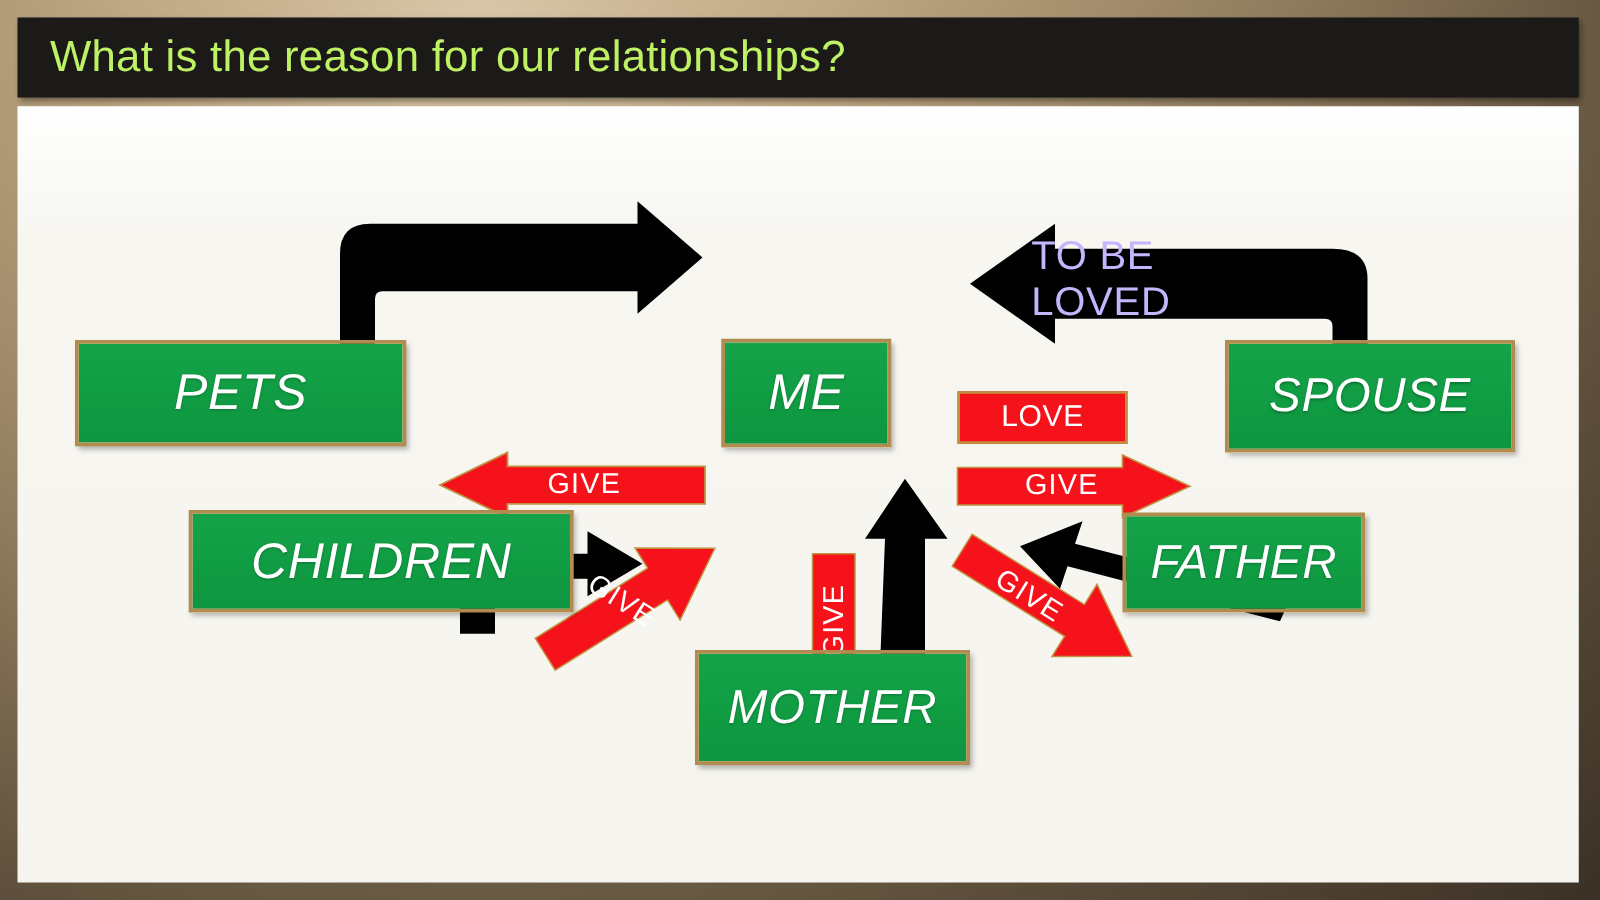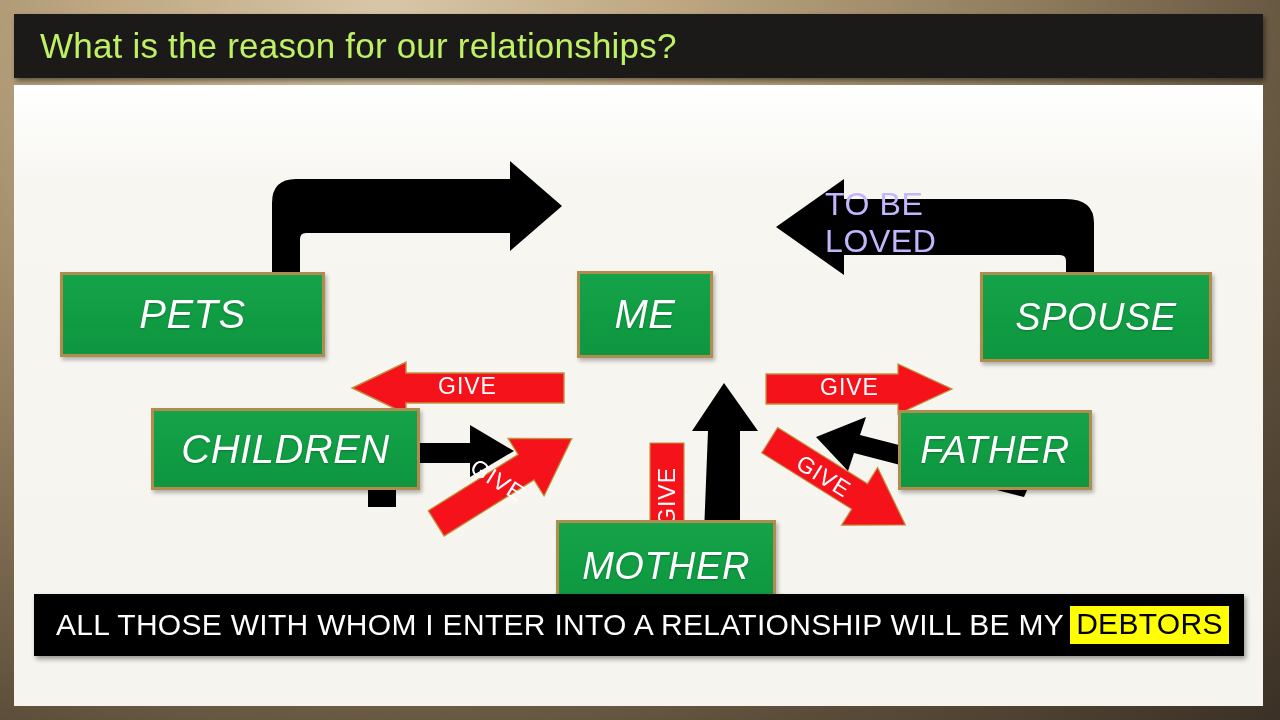--- a/index.html
+++ b/index.html
@@ -147,48 +147,45 @@
       </svg>
       <div class="lbl" style="left:44px;top:32px;transform:rotate(32deg);transform-origin:center;">GIVE</div>
     </div>
 
     <div class="arrow" style="left:800px;top:330px;">
       <svg width="220" height="84" viewBox="0 0 220 84">
         <path d="M2,22 L52,2 L46,20 L218,64 L210,82 L40,38 L34,56 Z" fill="#000000"></path>
       </svg>
     </div>
 
+    <div class="plate" style="left:752px;top:228px;width:136px;height:42px;">LOVE</div>
 
     <div class="arrow" style="left:750px;top:279px;">
       <svg width="190" height="50" viewBox="0 0 190 50">
         <path d="M2,10 L2,40 L134,40 L134,50 L188,25 L134,0 L134,10 Z" fill="#F5121B" stroke="#C0923F" stroke-width="1.3"></path>
       </svg>
       <div class="lbl" style="left:56px;top:10px;">GIVE</div>
     </div>
 
     <div class="arrow" style="left:760px;top:86px;">
       <svg width="322" height="120" viewBox="0 0 322 120">
         <path d="M320,120 L320,52 Q320,28 292,28 L70,28 L70,8 L2,56 L70,104 L70,84 L286,84 Q292,84 292,90 L292,120 Z" fill="#000000"></path>
       </svg>
       <div class="lbl" style="left:70px;top:40px;font-size:25px;">TO RECEIVE</div>
     </div>
 
     <div class="bplate" style="left:811px;top:116px;width:205px;height:44px;">TO BE LOVED</div>
 
     <div class="node" style="left:46px;top:187px;width:265px;height:85px;font-size:40px;">PETS</div>
 
-    <div class="node" style="left:137px;top:323px;width:269px;height:82px;font-size:40px;">CHILDREN</div>
+    <div class="node" style="left:137px;top:323px;width:308px;height:82px;font-size:40px;">CHILDREN</div>
 
     <div class="node" style="left:563px;top:186px;width:136px;height:87px;font-size:40px;">ME</div>
 
     <div class="node" style="left:542px;top:435px;width:220px;height:92px;font-size:38px;">MOTHER</div>
 
     <div class="node" style="left:884px;top:325px;width:194px;height:80px;font-size:38px;">FATHER</div>
 
     <div class="node" style="left:966px;top:187px;width:232px;height:90px;font-size:38px;">SPOUSE</div>
 
-    <div id="footer">
-      <span class="ftxt">ALL THOSE WITH WHOM I ENTER INTO A RELATIONSHIP WILL BE MY</span>
-      <span class="badge">DEBTORS</span>
-    </div>
 
   </div>
 </div>
 
 </body></html>

